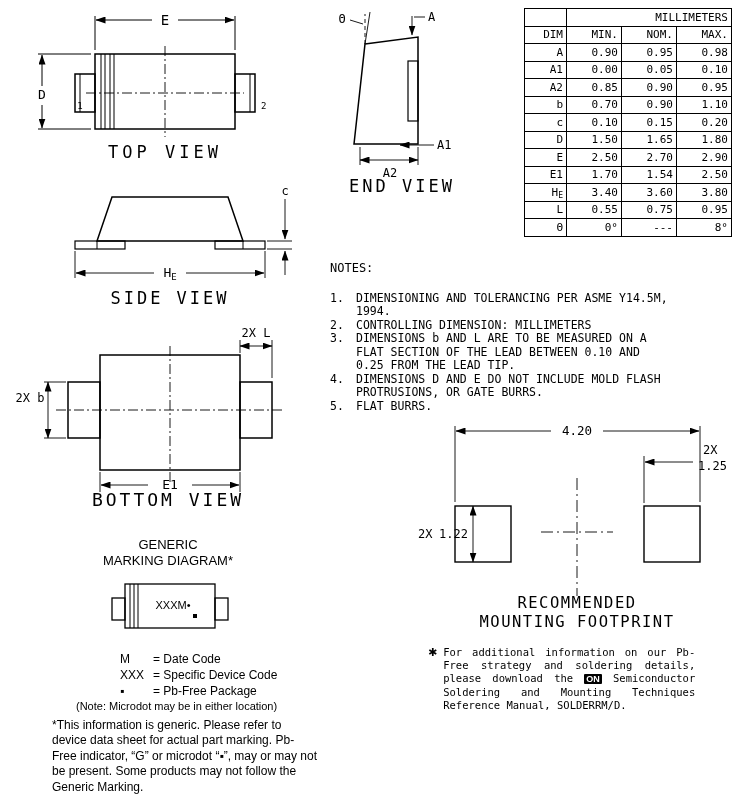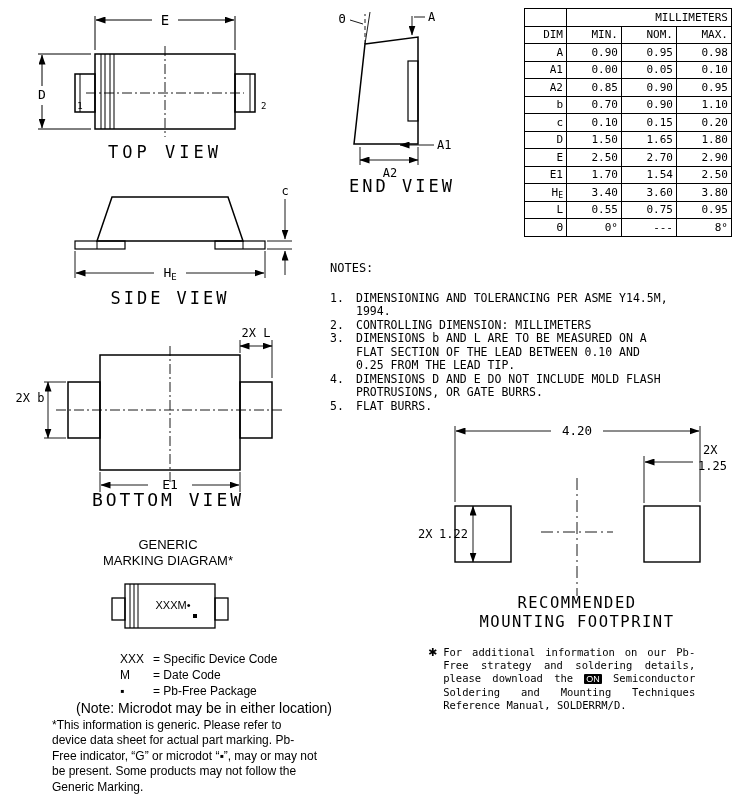--- a/index.html
+++ b/index.html
@@ -15,27 +15,27 @@
   
   .notes{font-family:"DejaVu Sans Mono",monospace;font-size:11.5px;line-height:13.5px}
   .notes-title{margin-bottom:16px;font-size:12px}
   .note{display:flex}
   .note-num{flex:0 0 26px}
   .note-text{width:318px}
   
   .marking-title{text-align:center;font-weight:normal;font-size:13px;line-height:16px}
   .legend{font-size:12px;line-height:16px}
   .legend-sym{display:inline-block;width:33px}
-  .mnote{font-size:14px}
+  .mnote{font-size:11px}
   .mfoot{font-size:12px;line-height:15.4px}
   
   .pbnote{display:flex;gap:6px;font-family:"DejaVu Sans Mono",monospace;font-size:10.5px;line-height:13.2px}
   .pbnote .star{font-family:"DejaVu Sans",sans-serif;font-size:11px}
   .pbtext{width:252px;text-align:justify}
-  .onlogo{background:#000;color:#fff;font-family:"Liberation Sans",sans-serif;font-weight:normal;font-size:9px;line-height:10px;padding:0 2px;border-radius:1px}
+  .onlogo{background:#000;color:#fff;font-family:"Liberation Sans",sans-serif;font-weight:bold;font-size:9px;line-height:10px;padding:0 2px;border-radius:1px}
 </style>
 </head>
 <body>
 
 <svg class="abs" style="left:30px;top:6px" width="250" height="160">
   <defs>
     <marker id="m1" viewBox="0 0 10 7" markerWidth="10" markerHeight="7" refX="9.5" refY="3.5" orient="auto-start-reverse" markerUnits="userSpaceOnUse">
         <path d="M0,0L10,3.5L0,7Z" fill="#000"></path>
       </marker>
   </defs>
@@ -336,24 +336,24 @@
     </g>
     <rect x="7" y="18" width="13" height="22" stroke-width="1.3"></rect>
     <rect x="110" y="18" width="13" height="22" stroke-width="1.3"></rect>
   </g>
   <rect x="88" y="34" width="4" height="4" fill="#000"></rect>
   <text x="68" y="29" text-anchor="middle" font-size="11" style="font-family:'Liberation Sans',sans-serif">XXXM•</text>
 </svg>
 
 <div class="abs legend" style="left:120px;top:651px">
   <div class="legend-row">
+    <span class="legend-sym">M</span><span>= Date Code</span>
+  </div>
+  <div class="legend-row">
     <span class="legend-sym">XXX</span><span>= Specific Device Code</span>
-  </div>
-  <div class="legend-row">
-    <span class="legend-sym">M</span><span>= Date Code</span>
   </div>
   <div class="legend-row">
     <span class="legend-sym">▪</span><span>= Pb-Free Package</span>
   </div>
 </div>
 
 <div class="abs mnote" style="left:76px;top:700px">(Note: Microdot may be in either location)</div>
 
 <div class="abs mfoot" style="left:52px;top:718px;width:266px">*This information is generic. Please refer to device data sheet for actual part marking. Pb-Free indicator, “G” or microdot “▪”, may or may not be present. Some products may not follow the Generic Marking.</div>
 

